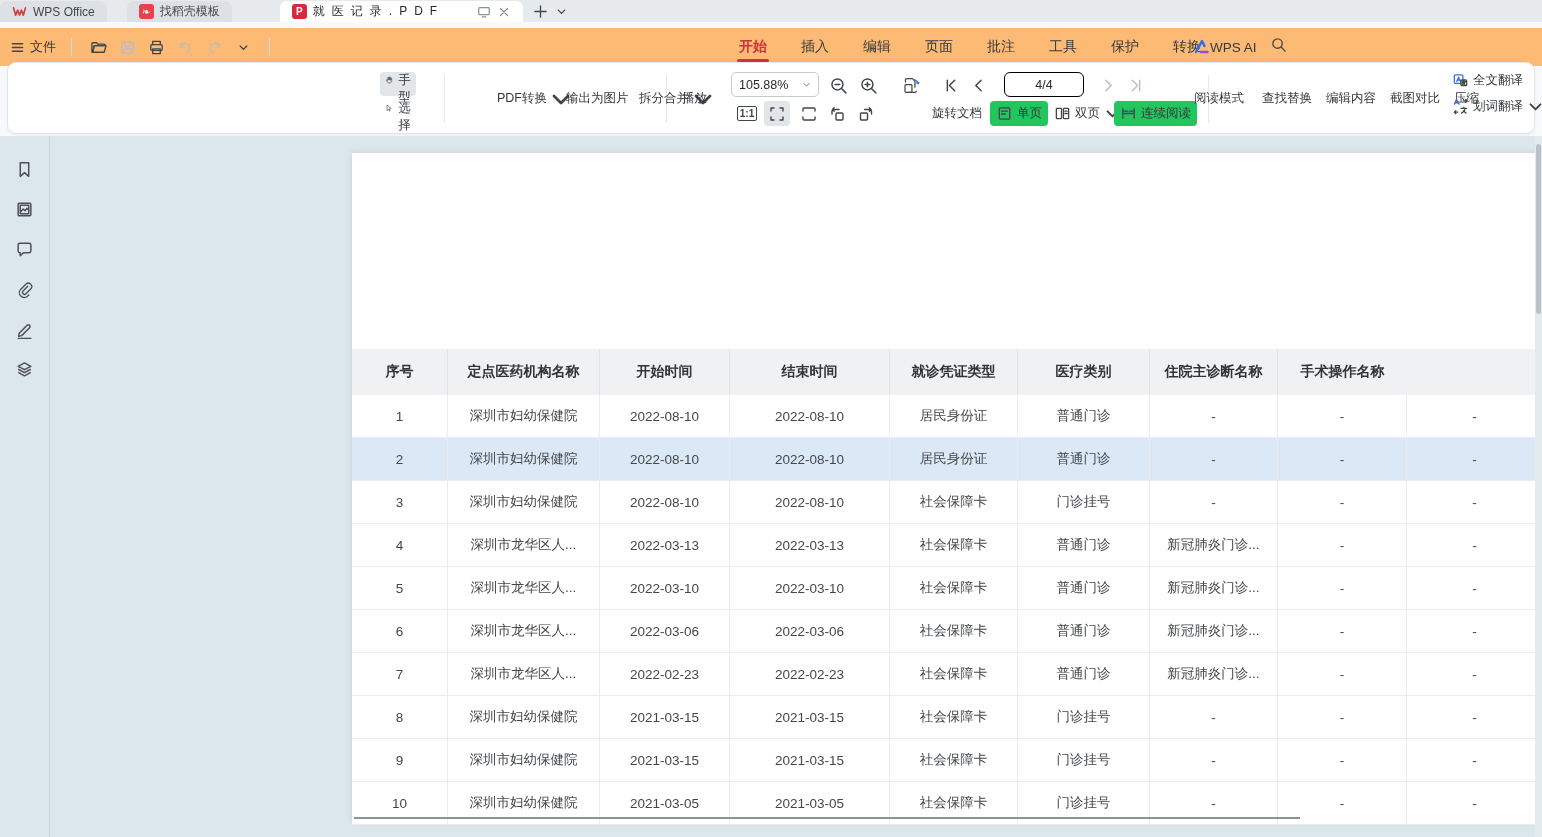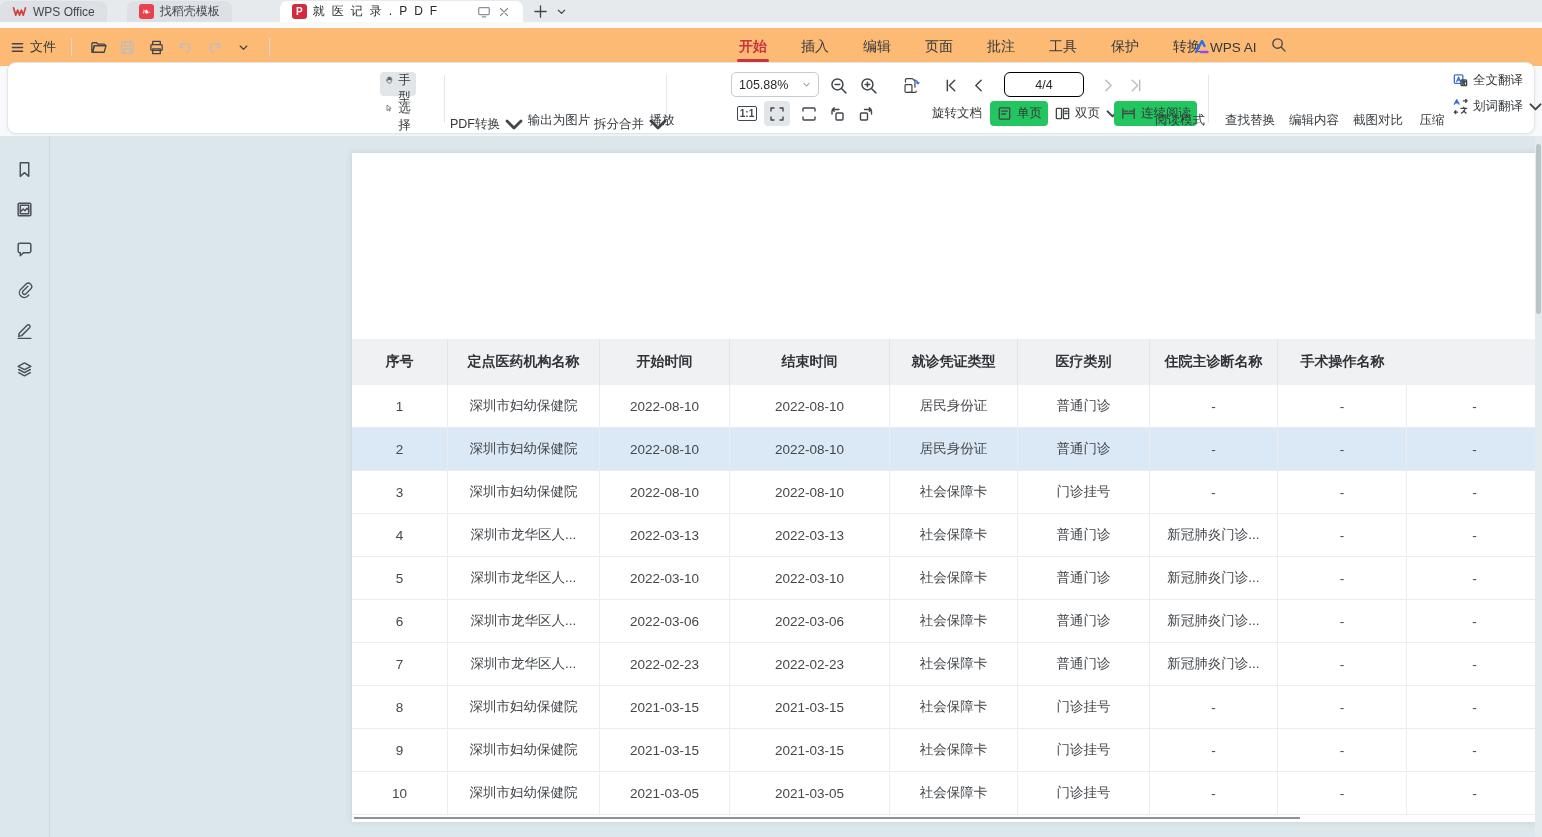--- a/index.html
+++ b/index.html
@@ -30,21 +30,21 @@
   .menu-item.active { color:#c9353d; font-weight:bold; }
   .menu-item.active::after { content:""; position:absolute; left:0; right:0; bottom:3px; height:3px; background:#c9353d; border-radius:2px; }
   .wps-ai { position:absolute; left:1194px; top:0; height:38px; display:flex; align-items:center; font-size:13.5px; color:#34383c; }
   .menubar-search { position:absolute; left:1270px; top:8px; }
 
   
   .toolbar { position:absolute; left:7px; top:62px; width:1528px; height:72px; background:#ffffff; border:1px solid #e3e6e8; border-radius:9px; box-shadow:0 1px 3px rgba(120,130,140,.10); }
   .tb-div { position:absolute; top:12px; width:1px; height:48px; background:#e4e7e9; }
   .small-stack-btn { position:absolute; width:36px; height:24px; border-radius:4px; display:flex; align-items:flex-start; gap:5px; padding:0 5px; font-size:12.5px; color:#34383c; }
   .small-stack-btn.on { background:#e3e6e9; }
-  .big-btn { position:absolute; top:8px; height:56px; display:flex; flex-direction:column; align-items:center; justify-content:space-between; padding:3px 4px 4px; font-size:12.5px; color:#34383c; border-radius:4px;gap:38px; }
+  .big-btn { position:absolute; top:8px; height:56px; display:flex; align-items:center; justify-content:space-between; padding:3px 4px 4px; font-size:12.5px; color:#34383c; border-radius:4px;gap:38px; }
   .big-btn svg { width:24px; height:24px; }
   .big-lbl { display:flex; align-items:center; gap:2px; white-space:nowrap; }
   .chev { width:9px; height:9px; color:#7a8085; }
   .combo { position:absolute; left:723px; top:9px; width:88px; height:25px; border:1px solid #c6cbd0; border-radius:5px; display:flex; align-items:center; justify-content:space-between; padding:0 7px; font-size:12.5px; color:#26292d; background:#fff; }
   .tb-iconbtn { position:absolute; top:10px; width:24px; height:24px; display:flex; align-items:center; justify-content:center; border-radius:4px; color:#41464b; }
   .tb-iconbtn svg { width:19px; height:19px; }
   .pg-input { position:absolute; left:996px; top:9px; width:80px; height:25px; border:1px solid #000000; border-radius:6px; text-align:center; font-size:12.5px; color:#26292d; font-family:inherit; background:#fff; }
   .mini { position:absolute; top:38px; width:26px; height:25px; display:flex; align-items:center; justify-content:center; border-radius:4px; color:#41464b; }
   .mini svg { width:18px; height:18px; }
   .mini.on { background:#e3e6e9; }
@@ -56,21 +56,21 @@
   .stack2 .trow-btn { display:flex; align-items:center; gap:4px; font-size:12.5px; color:#34383c; white-space:nowrap; }
   .stack2 svg { width:17px; height:17px; }
 
   
   .canvas { position:absolute; left:0; top:136px; width:1542px; height:701px; background:#dce7eb; }
   .side-rail { position:absolute; left:0; top:0; width:50px; height:701px; border-right:1px solid #ccd6da; display:flex; flex-direction:column; align-items:center; padding-top:22px; gap:17px; }
   .rail-btn { width:26px; height:23px; display:flex; align-items:center; justify-content:center; color:#4b5056; }
   .rail-btn svg { width:19px; height:19px; }
   .page { position:absolute; left:352px; top:17px; width:1190px; height:669px; background:#ffffff; box-shadow:0 0 6px rgba(90,105,115,.18); }
 
-  .rtable { position:absolute; left:0; top:186px; width:1190px; }
+  .rtable { position:absolute; left:0; top:196px; width:1190px; }
   .thead, .trow { display:grid; grid-template-columns:96px 152px 130px 160px 128px 132px 128px 129px 135px; }
   .thead { height:46px; background:#eff1f2; }
   .th { display:flex; align-items:center; justify-content:center; font-size:14px; font-weight:bold; color:#303438; border-right:1px solid #e2e4e6; white-space:nowrap; }
   .th:last-child { border-right:none; }
   .trow { height:43px; background:#fff; }
   .trow.hl { background:#dbe8f6; }
   .tcell { display:flex; align-items:center; justify-content:center; font-size:13.5px; color:#43474b; border-right:1px solid #ececee; border-bottom:1px solid #ececee; white-space:nowrap; overflow:hidden; }
   .tcell:last-child { border-right:none; }
   .table-endline { position:absolute; left:2px; top:664px; width:946px; height:2px; background:#8d9296; }
 

